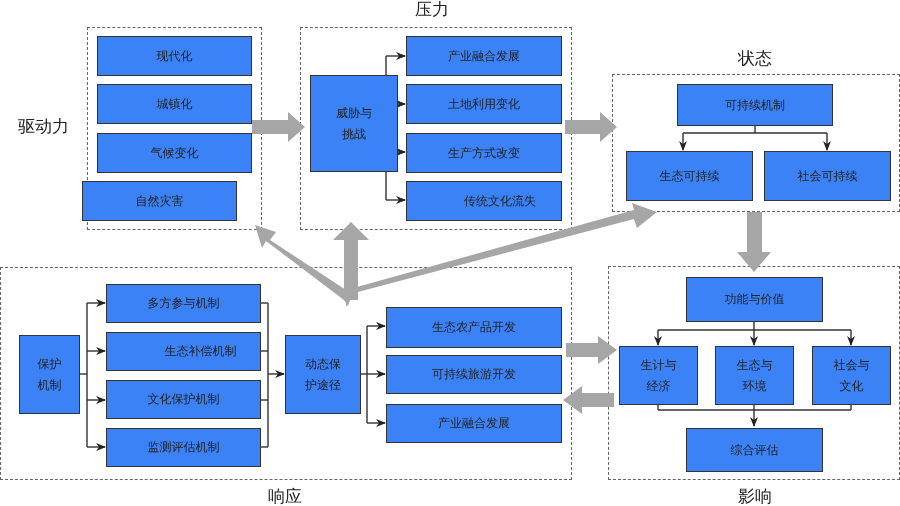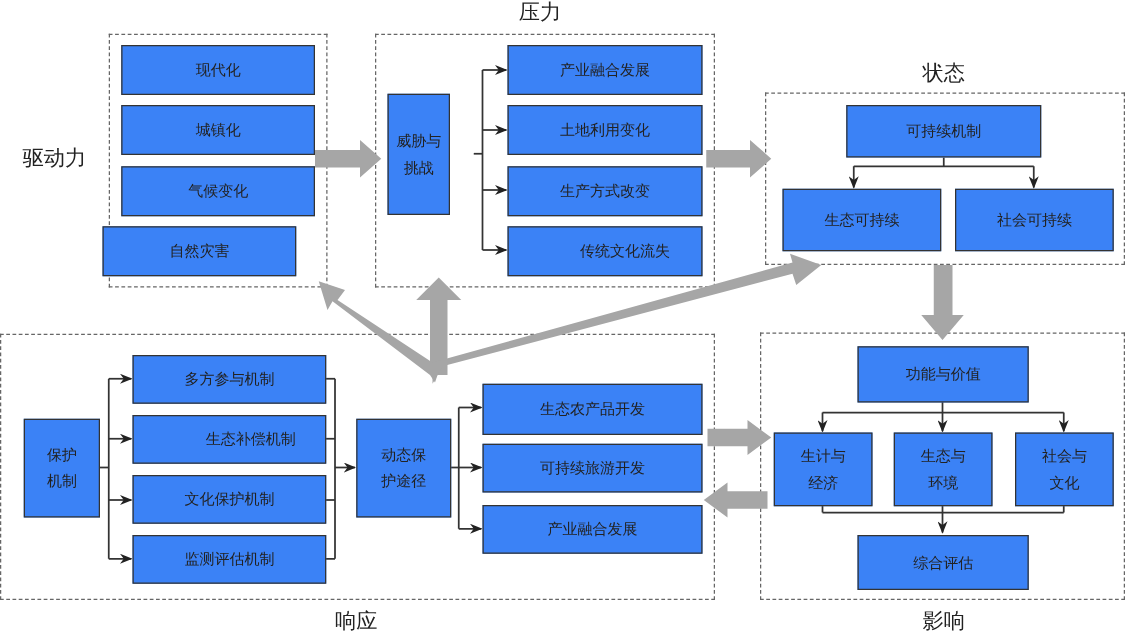--- a/index.html
+++ b/index.html
@@ -78,21 +78,21 @@
     <line x1="367" y1="374" x2="385" y2="374" marker-end="url(#ah)"></line>
     <line x1="367" y1="423" x2="385" y2="423" marker-end="url(#ah)"></line>
   </g>
 </svg>
 
 <div class="box" style="left:97px;top:36px;width:155px;height:40px;">现代化</div>
 <div class="box" style="left:97px;top:84px;width:155px;height:40px;">城镇化</div>
 <div class="box" style="left:97px;top:133px;width:155px;height:40px;">气候变化</div>
 <div class="box" style="left:82px;top:181px;width:155px;height:40px;">自然灾害</div>
 
-<div class="box" style="left:310px;top:75px;width:50px;height:97px;flex-direction:column;">
+<div class="box" style="left:310px;top:75px;width:88px;height:97px;flex-direction:column;">
   <span>威胁与</span>
   <span>挑战</span>
 </div>
 <div class="box" style="left:406px;top:36px;width:156px;height:40px;">产业融合发展</div>
 <div class="box" style="left:406px;top:84px;width:156px;height:40px;">土地利用变化</div>
 <div class="box" style="left:406px;top:133px;width:156px;height:40px;">生产方式改变</div>
 <div class="box" style="left:406px;top:181px;width:156px;height:40px;padding-left:32px;">传统文化流失</div>
 
 <div class="box" style="left:677px;top:84px;width:156px;height:42px;">可持续机制</div>
 <div class="box" style="left:626px;top:151px;width:127px;height:50px;">生态可持续</div>

